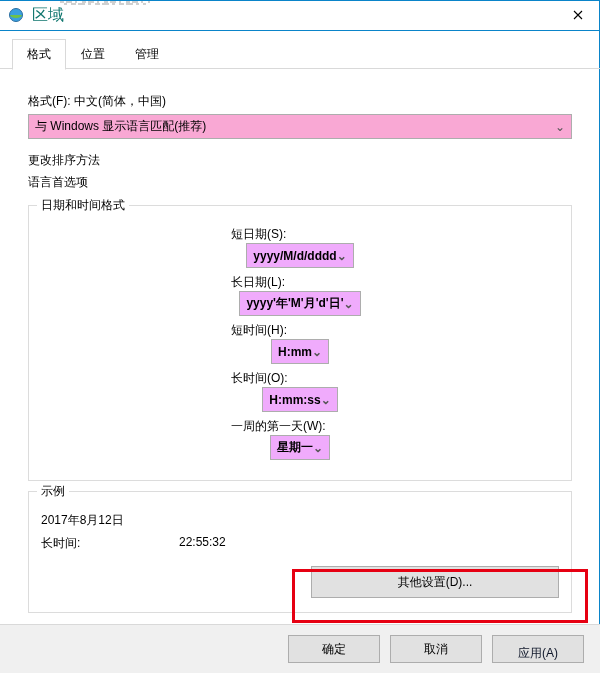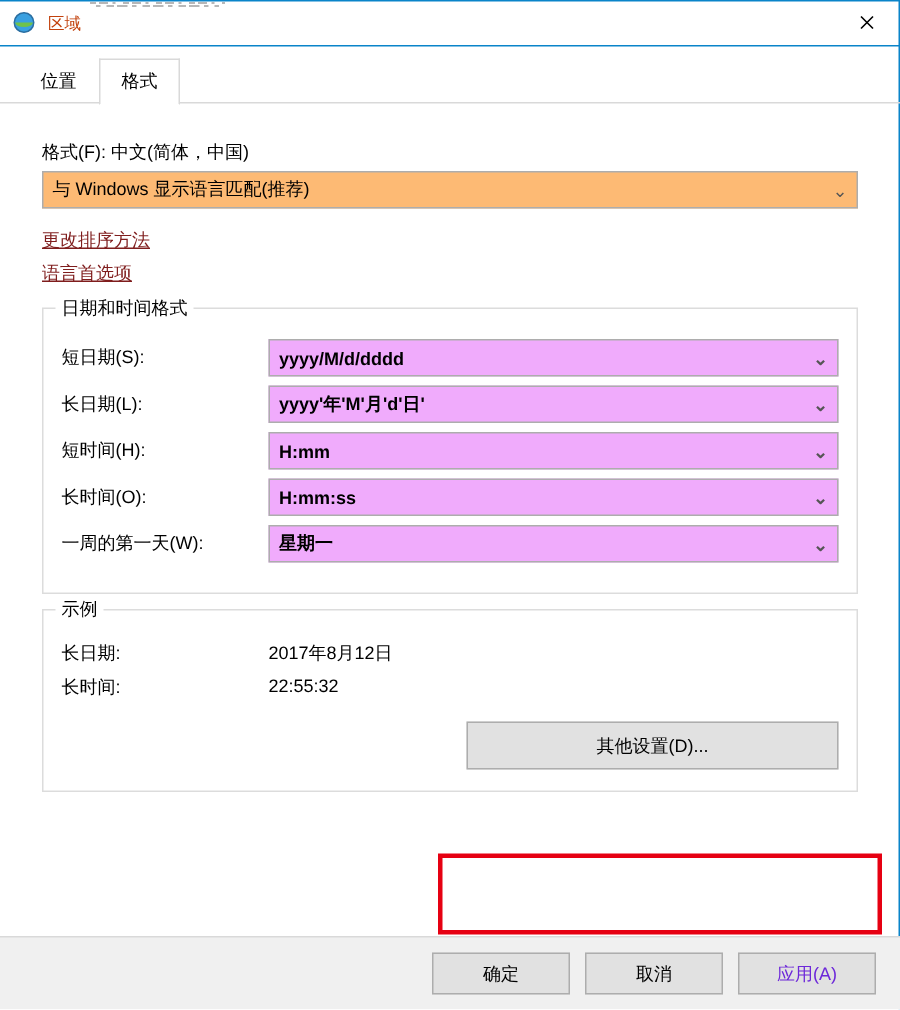--- a/index.html
+++ b/index.html
@@ -1,49 +1,49 @@
 <!DOCTYPE html>
 <html><head>
 <meta charset="utf-8">
 <style>
   html,body{margin:0;padding:0;font-family:"Microsoft YaHei","Segoe UI",Arial,sans-serif;font-size:12px;background:#fff;}
   .frame{width:600px;height:673px;position:relative;background:#fff;overflow:hidden;}
   .titlebar{height:30px;background:#fff;border-bottom:1px solid #0a84c9;display:flex;align-items:center;position:relative;}
   .titlebar-topline{position:absolute;top:0;left:0;right:0;height:1px;background:#0a84c9;}
   .app-icon{width:16px;height:16px;margin:0 8px;}
   .app-icon svg{display:block;}
-  .title-text{font-size:11px;color:#c2410c;}
+  .title-text{font-size:16px;color:#0f766e;}
   .close-btn{position:absolute;right:0;top:0;width:45px;height:30px;display:flex;align-items:center;justify-content:center;cursor:pointer;}
   .close-btn svg{display:block;}
   .tabs{display:flex;align-items:flex-end;height:28px;padding:10px 12px 0 12px;position:relative;}
   .tabs:after{content:"";position:absolute;left:0;right:0;bottom:0;height:1px;background:#d9d9d9;}
   .tab{padding:6px 14px 6px 14px;font-size:12px;color:#000;border:1px solid transparent;border-bottom:none;cursor:pointer;position:relative;z-index:1;}
   .tab.active{border-color:#d9d9d9;background:#fff;border-bottom:1px solid #fff;margin-bottom:-1px;}
   .tab-body{padding:16px 22px 0 22px;}
   .format-label{margin:8px 6px 4px 6px;}
   .format-combo{margin:0 6px 10px 6px;}
   .combo{height:23px;border:1px solid #adadad;background:#e9e9e9;display:flex;align-items:center;justify-content:space-between;padding:0 6px;cursor:pointer;}
-  .combo.light{background:#fdba74;}
+  .combo.light{background:#f9a8d4;}
   .chev{width:10px;text-align:center;color:#555;}
   .links{margin:6px 6px 6px 6px;}
-  .links a{display:block;color:#7f1d1d;text-decoration:underline;line-height:22px;cursor:pointer;width:max-content;}
+  .links a{display:block;color:#000000;line-height:22px;cursor:pointer;width:max-content;}
   .group{border:1px solid #dcdcdc;margin:12px 6px 0 6px;padding:14px 12px 14px 12px;position:relative;}
   .group-title{position:absolute;top:-9px;left:8px;background:#fff;padding:0 4px;}
-  .row{display:flex;align-items:center;margin:6px 0;}
+  .row{display:flex;align-items:center;margin:6px 0;flex-direction:column;}
   .row .lbl{width:138px;}
   .row .ctl{flex:1;}
   .row .ctl .combo{background:#f0abfc;font-weight:bold;}
   .examples .erow{display:flex;margin:6px 0;}
   .examples .erow .elbl{width:138px;}
   .extra-btn-wrap{display:flex;justify-content:flex-end;margin-top:14px;}
   .extra-btn{width:246px;height:30px;background:#e1e1e1;border:1px solid #adadad;display:flex;align-items:center;justify-content:center;cursor:pointer;}
   .red-box{border:3px solid #e60012;position:absolute;pointer-events:none;}
   .btn-bar{position:absolute;left:0;right:0;bottom:0;height:48px;border-top:1px solid #d9d9d9;background:#f0f0f0;display:flex;align-items:center;justify-content:flex-end;padding:0 16px;gap:10px;}
   .push-btn{width:90px;height:26px;background:#e1e1e1;border:1px solid #adadad;display:flex;align-items:center;justify-content:center;cursor:pointer;}
-  .push-btn.disabled{color:#6d28d9;cursor:default;}
+  .push-btn.disabled{color:#0f172a;cursor:default;align-items:flex-end;}
   .right-border{position:absolute;right:0;top:0;bottom:0;width:1px;background:#0a84c9;}
   .scratch{position:absolute;top:1px;left:60px;width:90px;height:4px;pointer-events:none;opacity:.55;}
 </style>
 </head>
 <body>
 <div class="frame">
 
   <div class="titlebar">
     <div class="titlebar-topline"></div>
     <div class="app-icon">
@@ -61,22 +61,23 @@
     </div>
     <svg class="scratch" viewBox="0 0 90 4" preserveAspectRatio="none">
       <line x1="0" y1="1" x2="90" y2="1" stroke="#555" stroke-width="1" stroke-dasharray="4 2 6 3 2 5"></line>
       <line x1="4" y1="3" x2="86" y2="3" stroke="#555" stroke-width="1" stroke-dasharray="3 4 5 2 7 3"></line>
     </svg>
   </div>
 
   <div class="right-border"></div>
 
   <div class="tabs">
+    <div class="tab active">格式</div>
     <div class="tab">位置</div>
-    <div class="tab active">格式</div>
+    <div class="tab">管理</div>
   </div>
 
   <div class="tab-body">
 
     <div class="format-label">格式(F): 中文(简体，中国)</div>
     <div class="format-combo">
       <div class="combo light">
         <span>与 Windows 显示语言匹配(推荐)</span>
         <span class="chev">⌄</span>
       </div>
@@ -138,21 +139,20 @@
           <span class="chev">⌄</span>
         </div>
           </div>
       </div>
     </div>
 
     <div class="group examples" style="margin-top:10px;">
       <div class="group-title">示例</div>
 
       <div class="erow">
-        <div class="elbl">长日期:</div>
         <div>2017年8月12日</div>
       </div>
       <div class="erow">
         <div class="elbl">长时间:</div>
         <div>22:55:32</div>
       </div>
 
       <div class="extra-btn-wrap">
         <div class="extra-btn">
           <span>其他设置(D)...</span>

